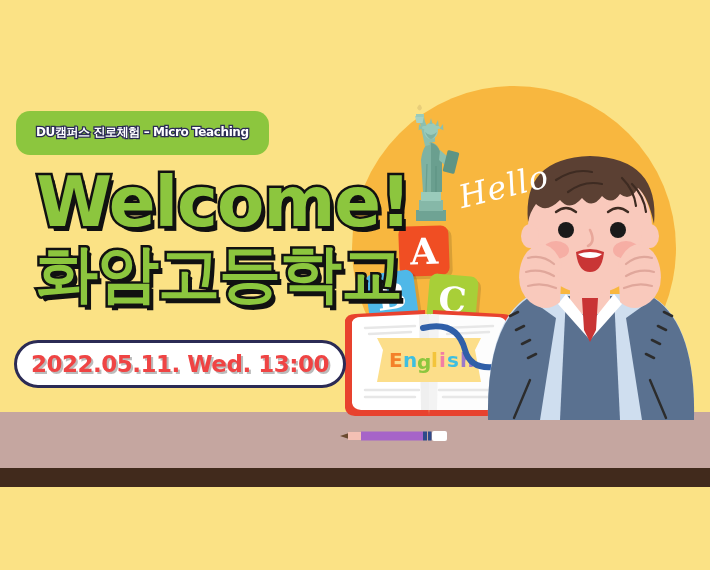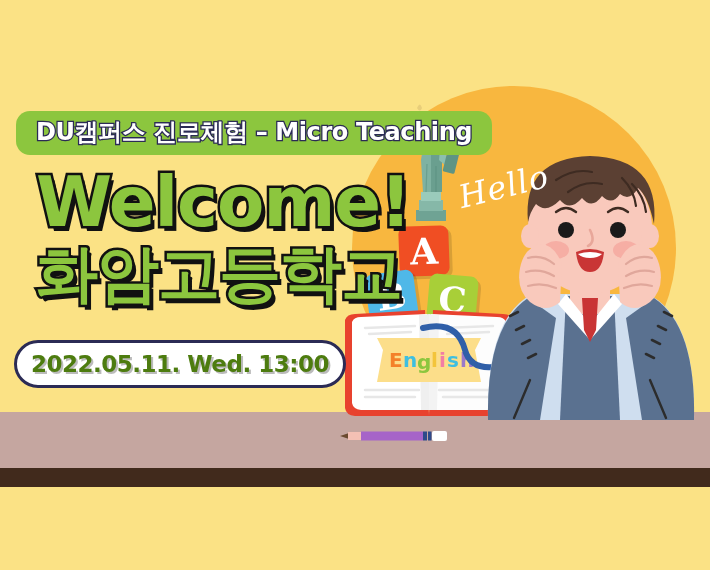--- a/index.html
+++ b/index.html
@@ -34,21 +34,21 @@
   
   .ribbon{
     position:absolute;left:16px;top:111px;
     padding:9px 20px 11px 20px;
     background:#8CC63E;border-radius:14px;
     box-sizing:border-box;height:44px;
     display:flex;align-items:center;
   }
   .ribbon-text{
     font-family:"DejaVu Sans","Liberation Sans",sans-serif;
-    font-size:24px;font-weight:bold;color:#FFFFFF;
+    font-size:12px;font-weight:bold;color:#FFFFFF;
     letter-spacing:-0.4px;white-space:nowrap;
     -webkit-text-stroke:2.6px #2B2B55;
     paint-order:stroke fill;
   }
 
   
   .headline{
     position:absolute;left:36px;top:168px;width:340px;
   }
   .headline-line{
@@ -66,21 +66,21 @@
   
   .date-pill{
     position:absolute;left:14px;top:340px;
     width:332px;height:48px;box-sizing:border-box;
     background:#FFFFFF;border:3px solid #2B2B55;
     border-radius:26px;
     display:flex;align-items:center;justify-content:center;
   }
   .date-text{
     font-family:"DejaVu Sans","Liberation Sans",sans-serif;
-    font-size:23px;font-weight:bold;color:#4d7c0f;
+    font-size:23px;font-weight:bold;color:#ef4444;
     letter-spacing:-0.5px;white-space:nowrap;
     text-shadow:2px 2px 0 rgba(60,60,60,.35);
   }
 
   
   .hello{
     position:absolute;left:464px;top:178px;
     font-family:"DejaVu Serif","Liberation Serif",serif;
     font-style:italic;font-size:32px;color:#FFFFFF;
     transform:rotate(-14deg);transform-origin:left bottom;

